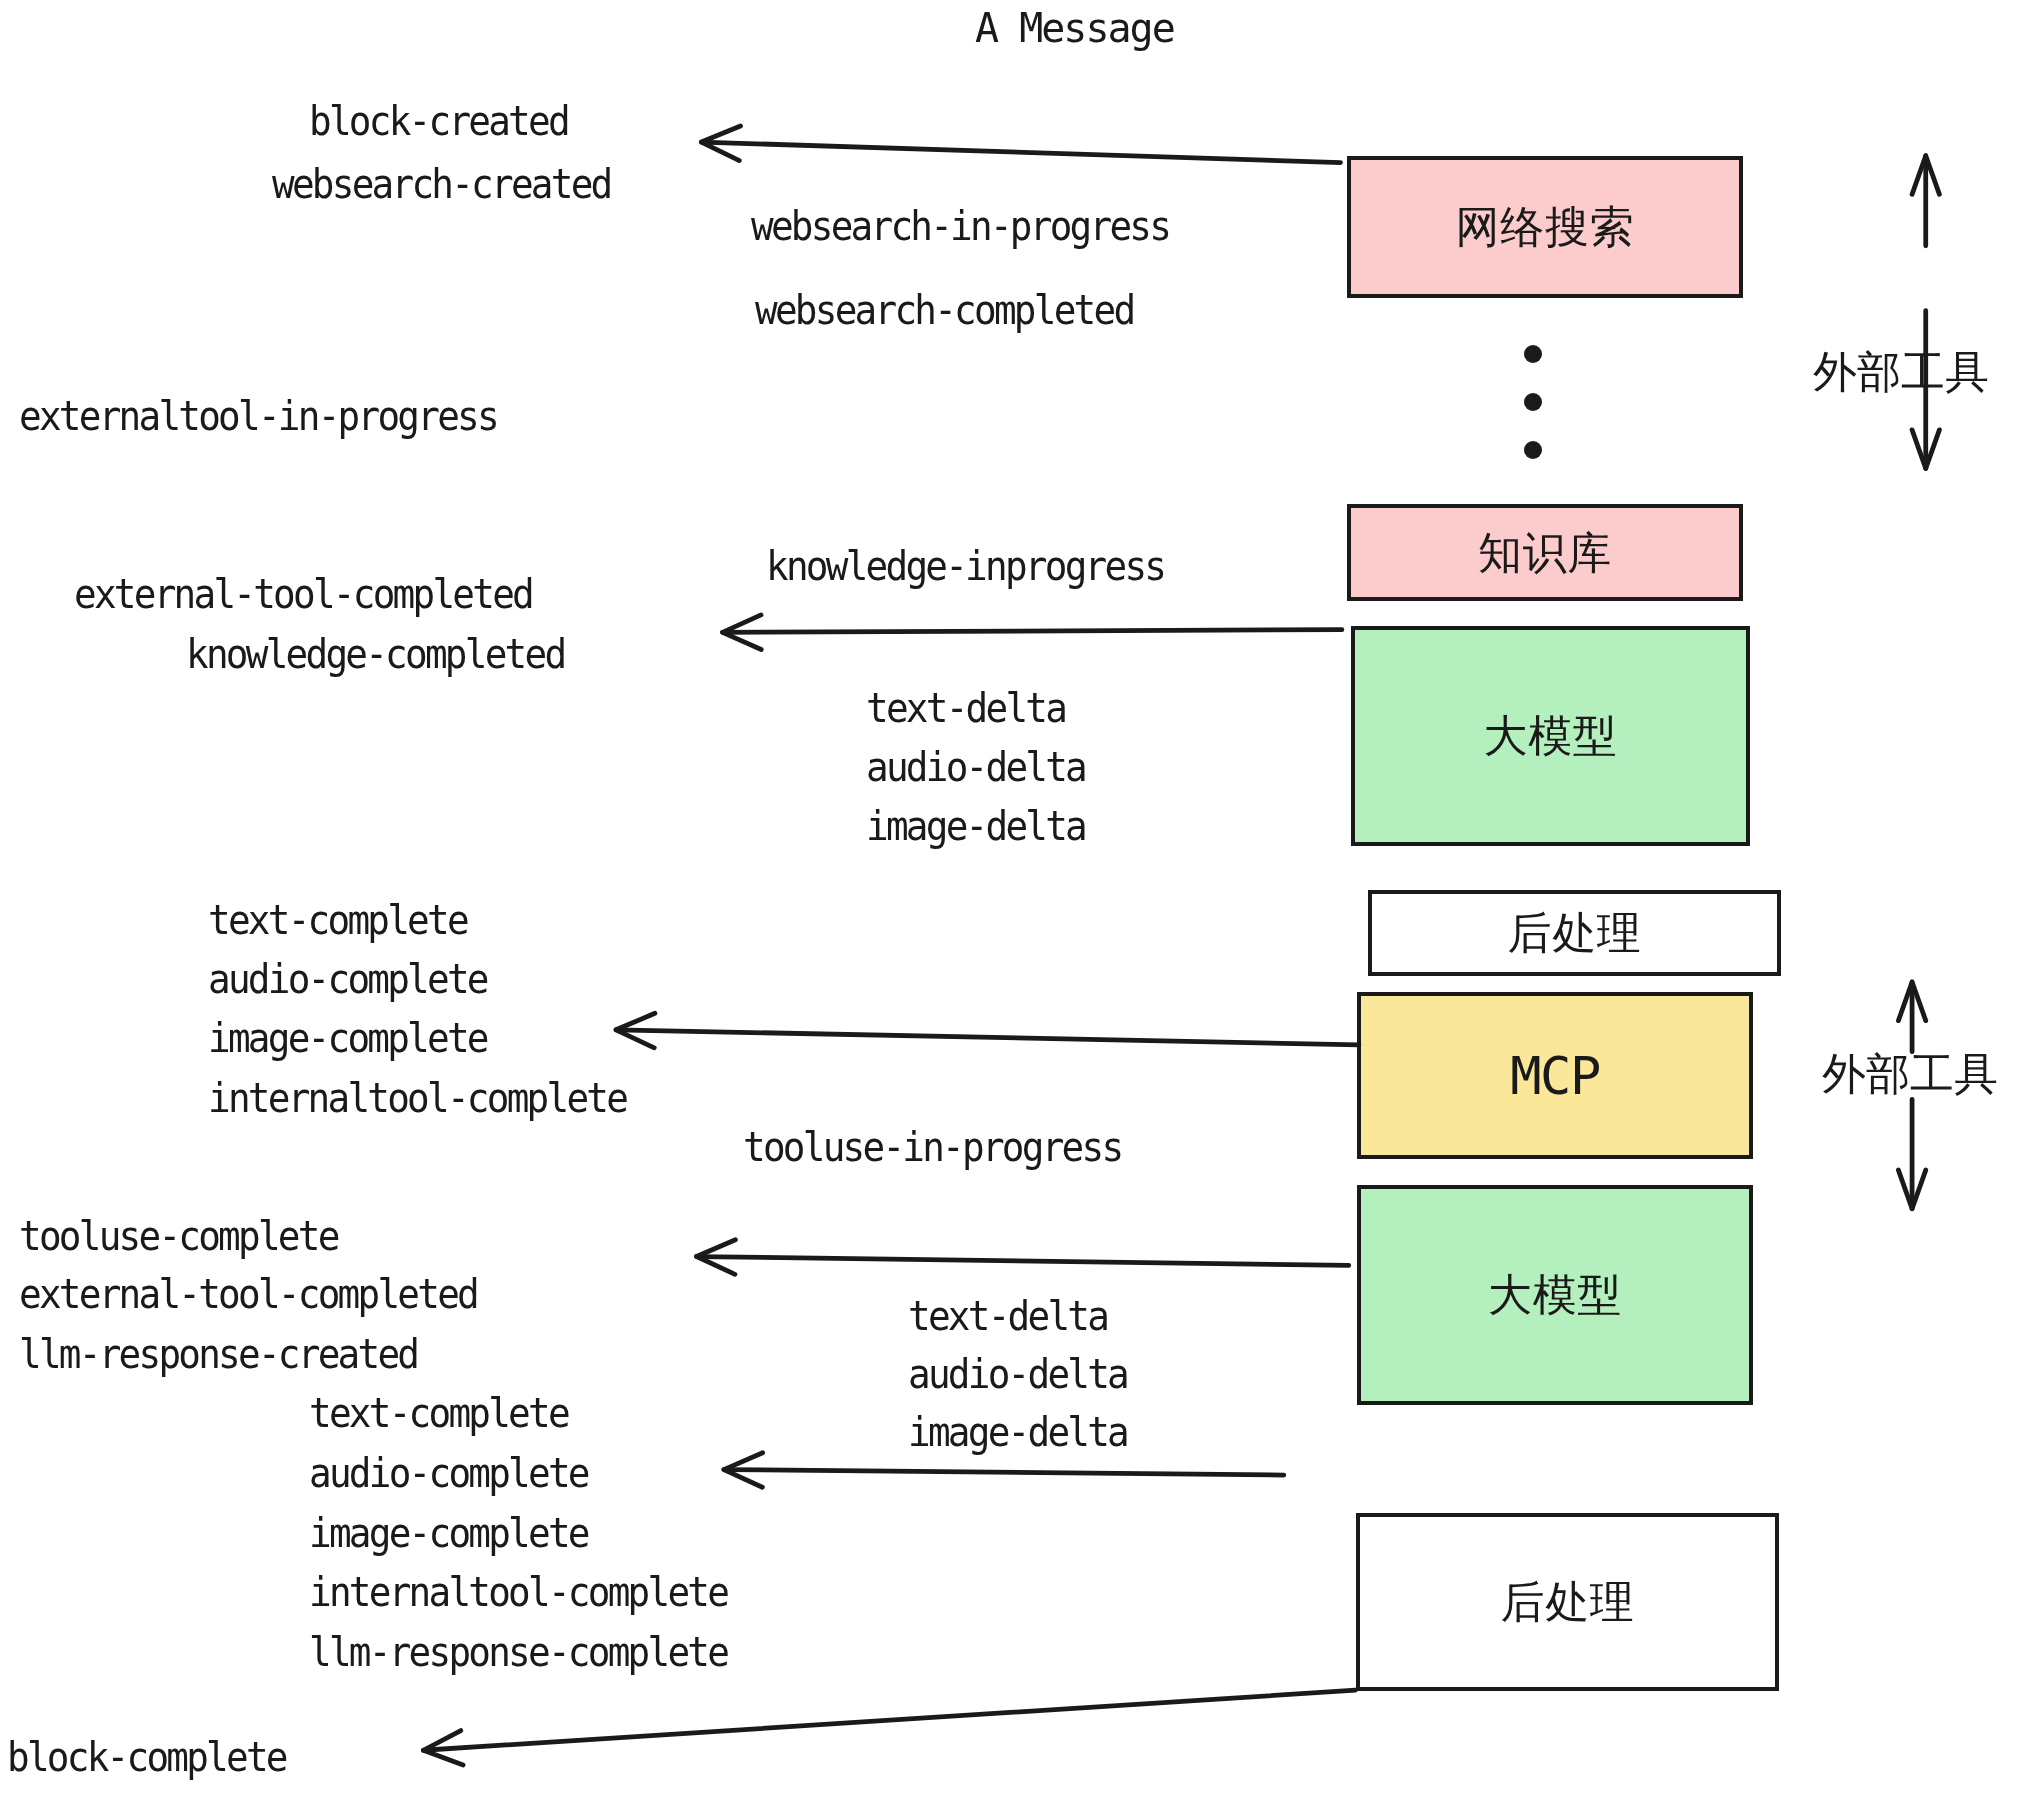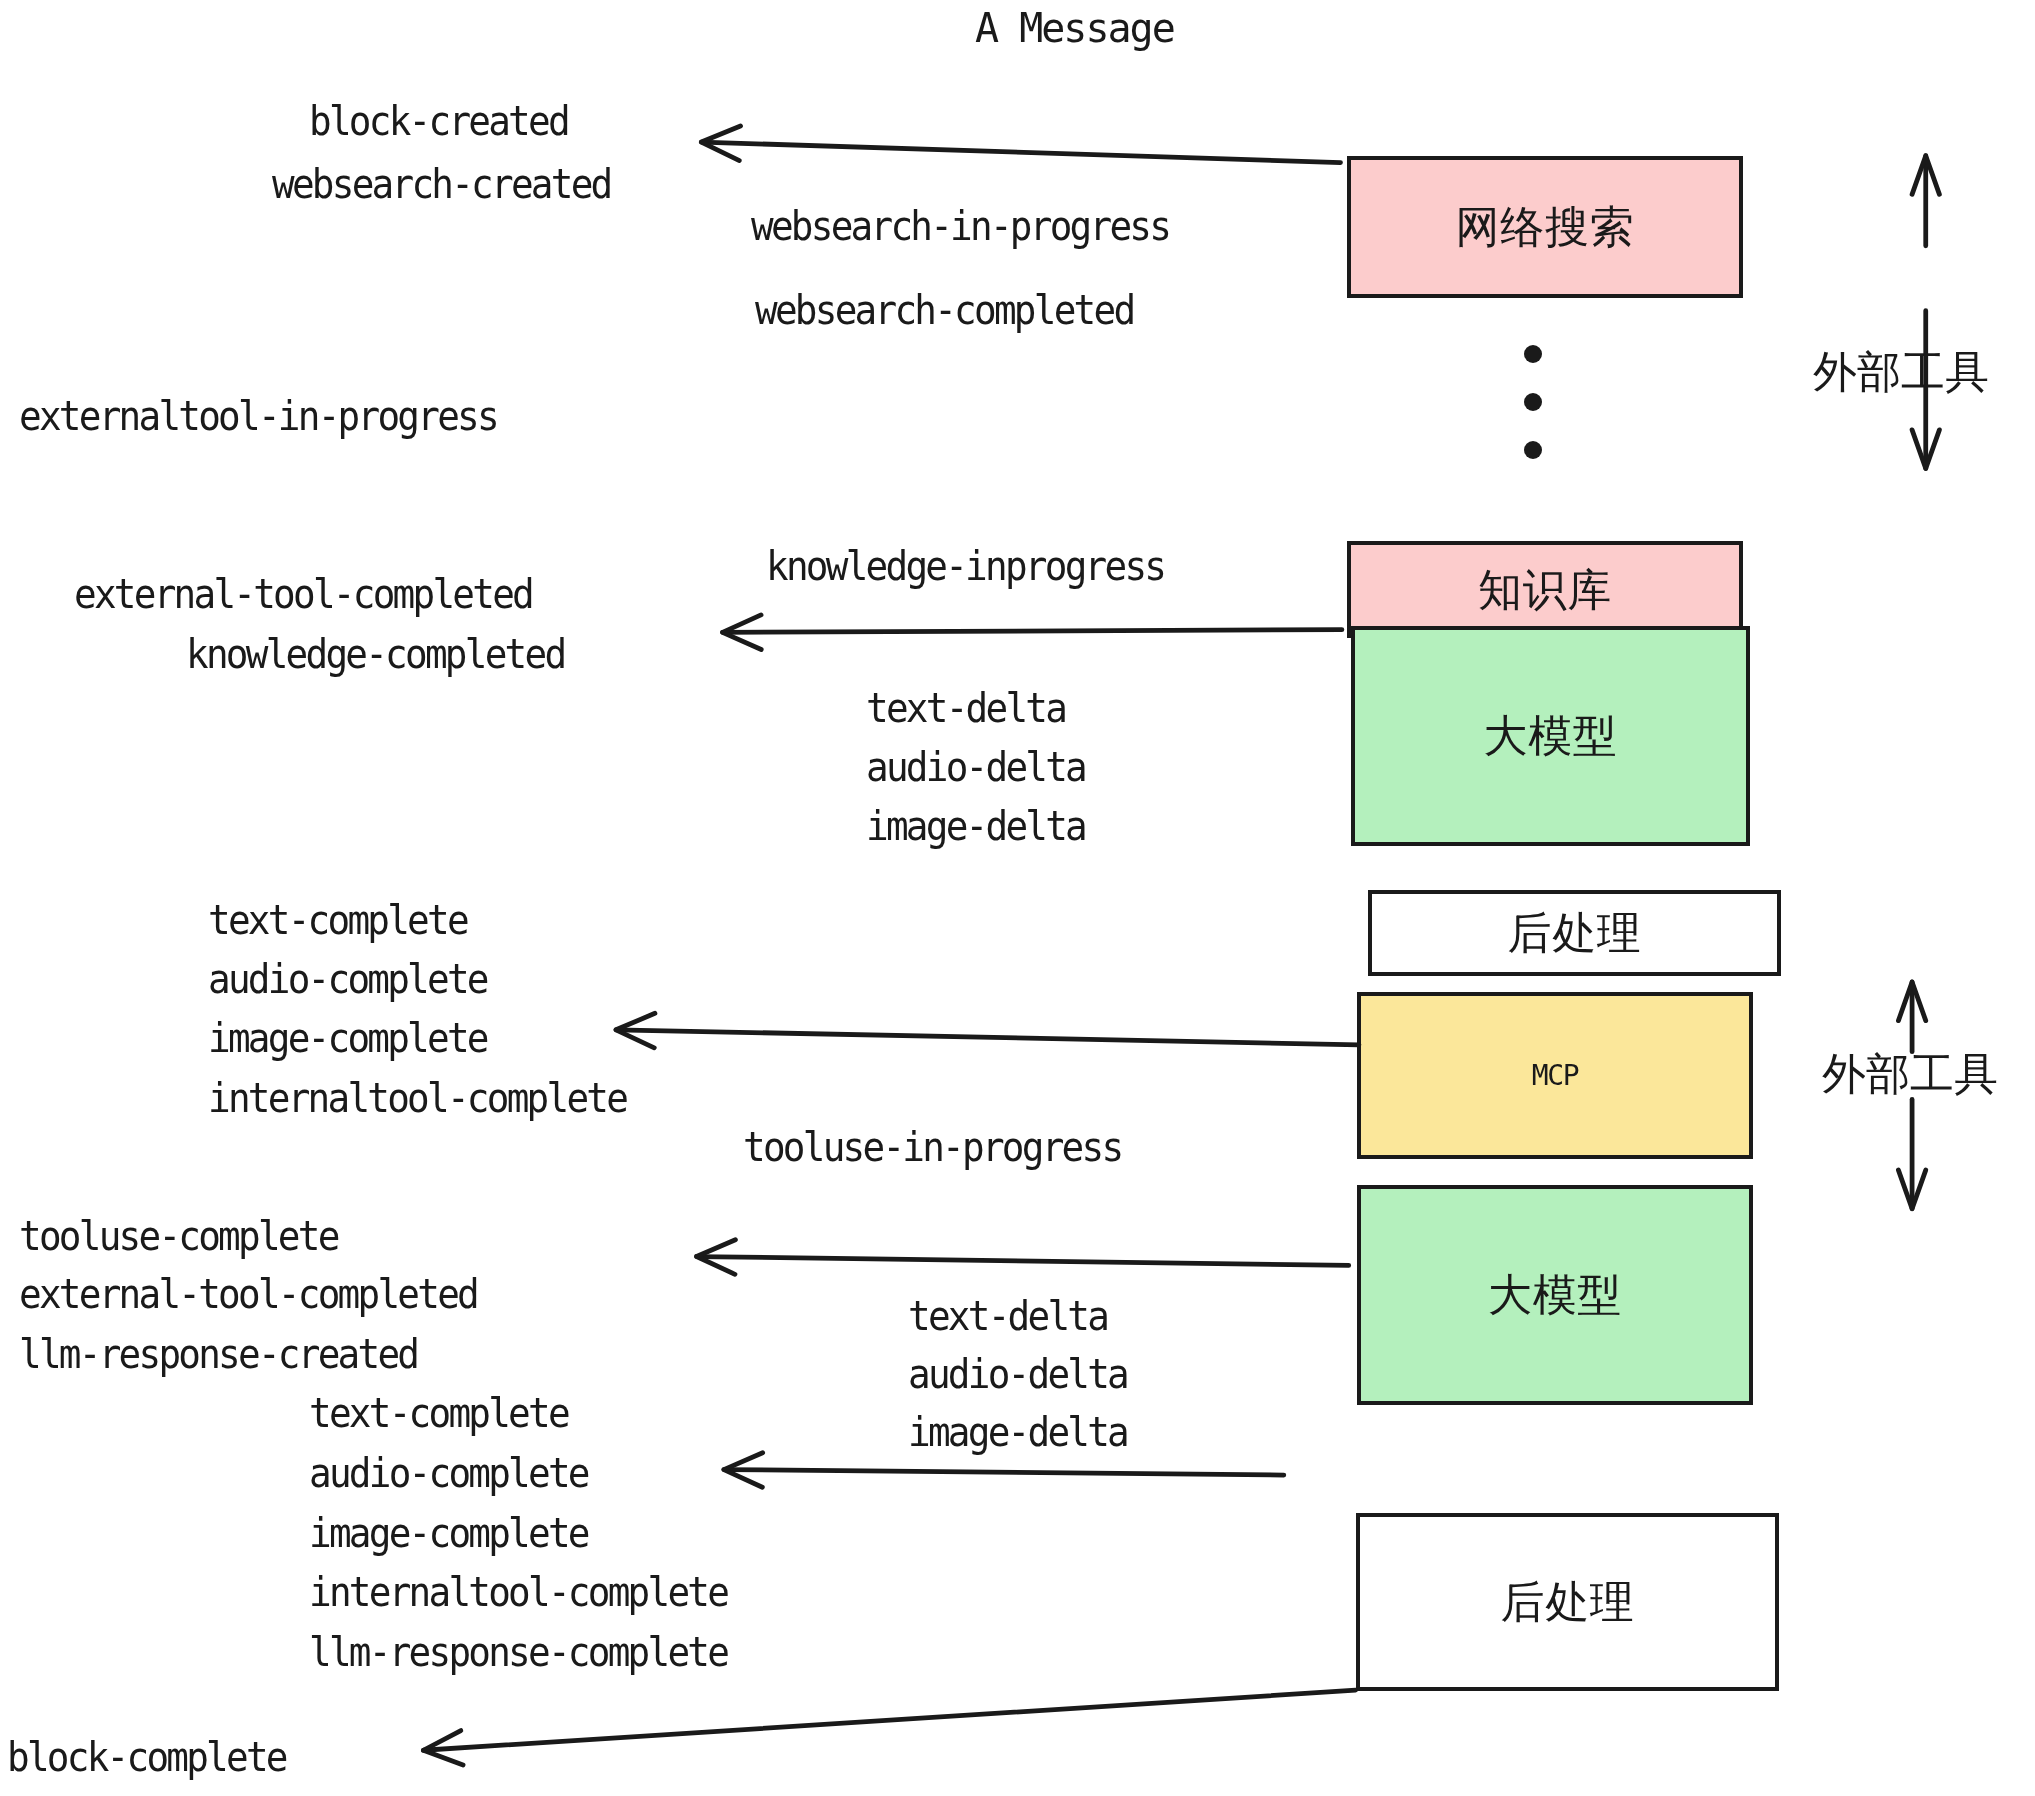--- a/index.html
+++ b/index.html
@@ -60,21 +60,21 @@
     font-family: "DejaVu Sans", "Liberation Sans", sans-serif;
     color: #1a1a1a;
   }
   .box > span {
     font-size: 44px;
     line-height: 1;
     letter-spacing: 0.7px;
   }
   .box.latin > span {
     font-family: "DejaVu Sans Mono", "Liberation Mono", monospace;
-    font-size: 28px;
+    font-size: 52px;
     letter-spacing: -1.4px;
   }
 
   
   .bracket-label {
     position: absolute;
     white-space: pre;
     font-family: "DejaVu Sans", "Liberation Sans", sans-serif;
     font-size: 44px;
     line-height: 1;
@@ -94,21 +94,21 @@
 <body>
 
 <div id="stage">
 
   <div class="title" style="left:975px; top:8.2px;">A Message</div>
 
   <div id="boxes-host">
       <div class="box" style="left: 1347px; top: 156px; width: 396px; height: 142px; background: rgb(252, 204, 204); border-color: rgb(26, 26, 26);">
         <span>网络搜索</span>
       </div>
-      <div class="box" style="left: 1347px; top: 504px; width: 396px; height: 97px; background: rgb(252, 204, 204); border-color: rgb(26, 26, 26); margin-top: 37px;">
+      <div class="box" style="left: 1347px; top: 504px; width: 396px; height: 97px; background: rgb(252, 204, 204); border-color: rgb(26, 26, 26);">
         <span>知识库</span>
       </div>
       <div class="box" style="left: 1351px; top: 626px; width: 399px; height: 220px; background: rgb(180, 240, 189); border-color: rgb(26, 26, 26);">
         <span>大模型</span>
       </div>
       <div class="box" style="left: 1368px; top: 890px; width: 413px; height: 86px; background: rgb(255, 255, 255); border-color: rgb(26, 26, 26);">
         <span>后处理</span>
       </div>
       <div class="box latin" style="left: 1357px; top: 992px; width: 396px; height: 167px; background: rgb(251, 231, 154); border-color: rgb(26, 26, 26);">
         <span>MCP</span>

